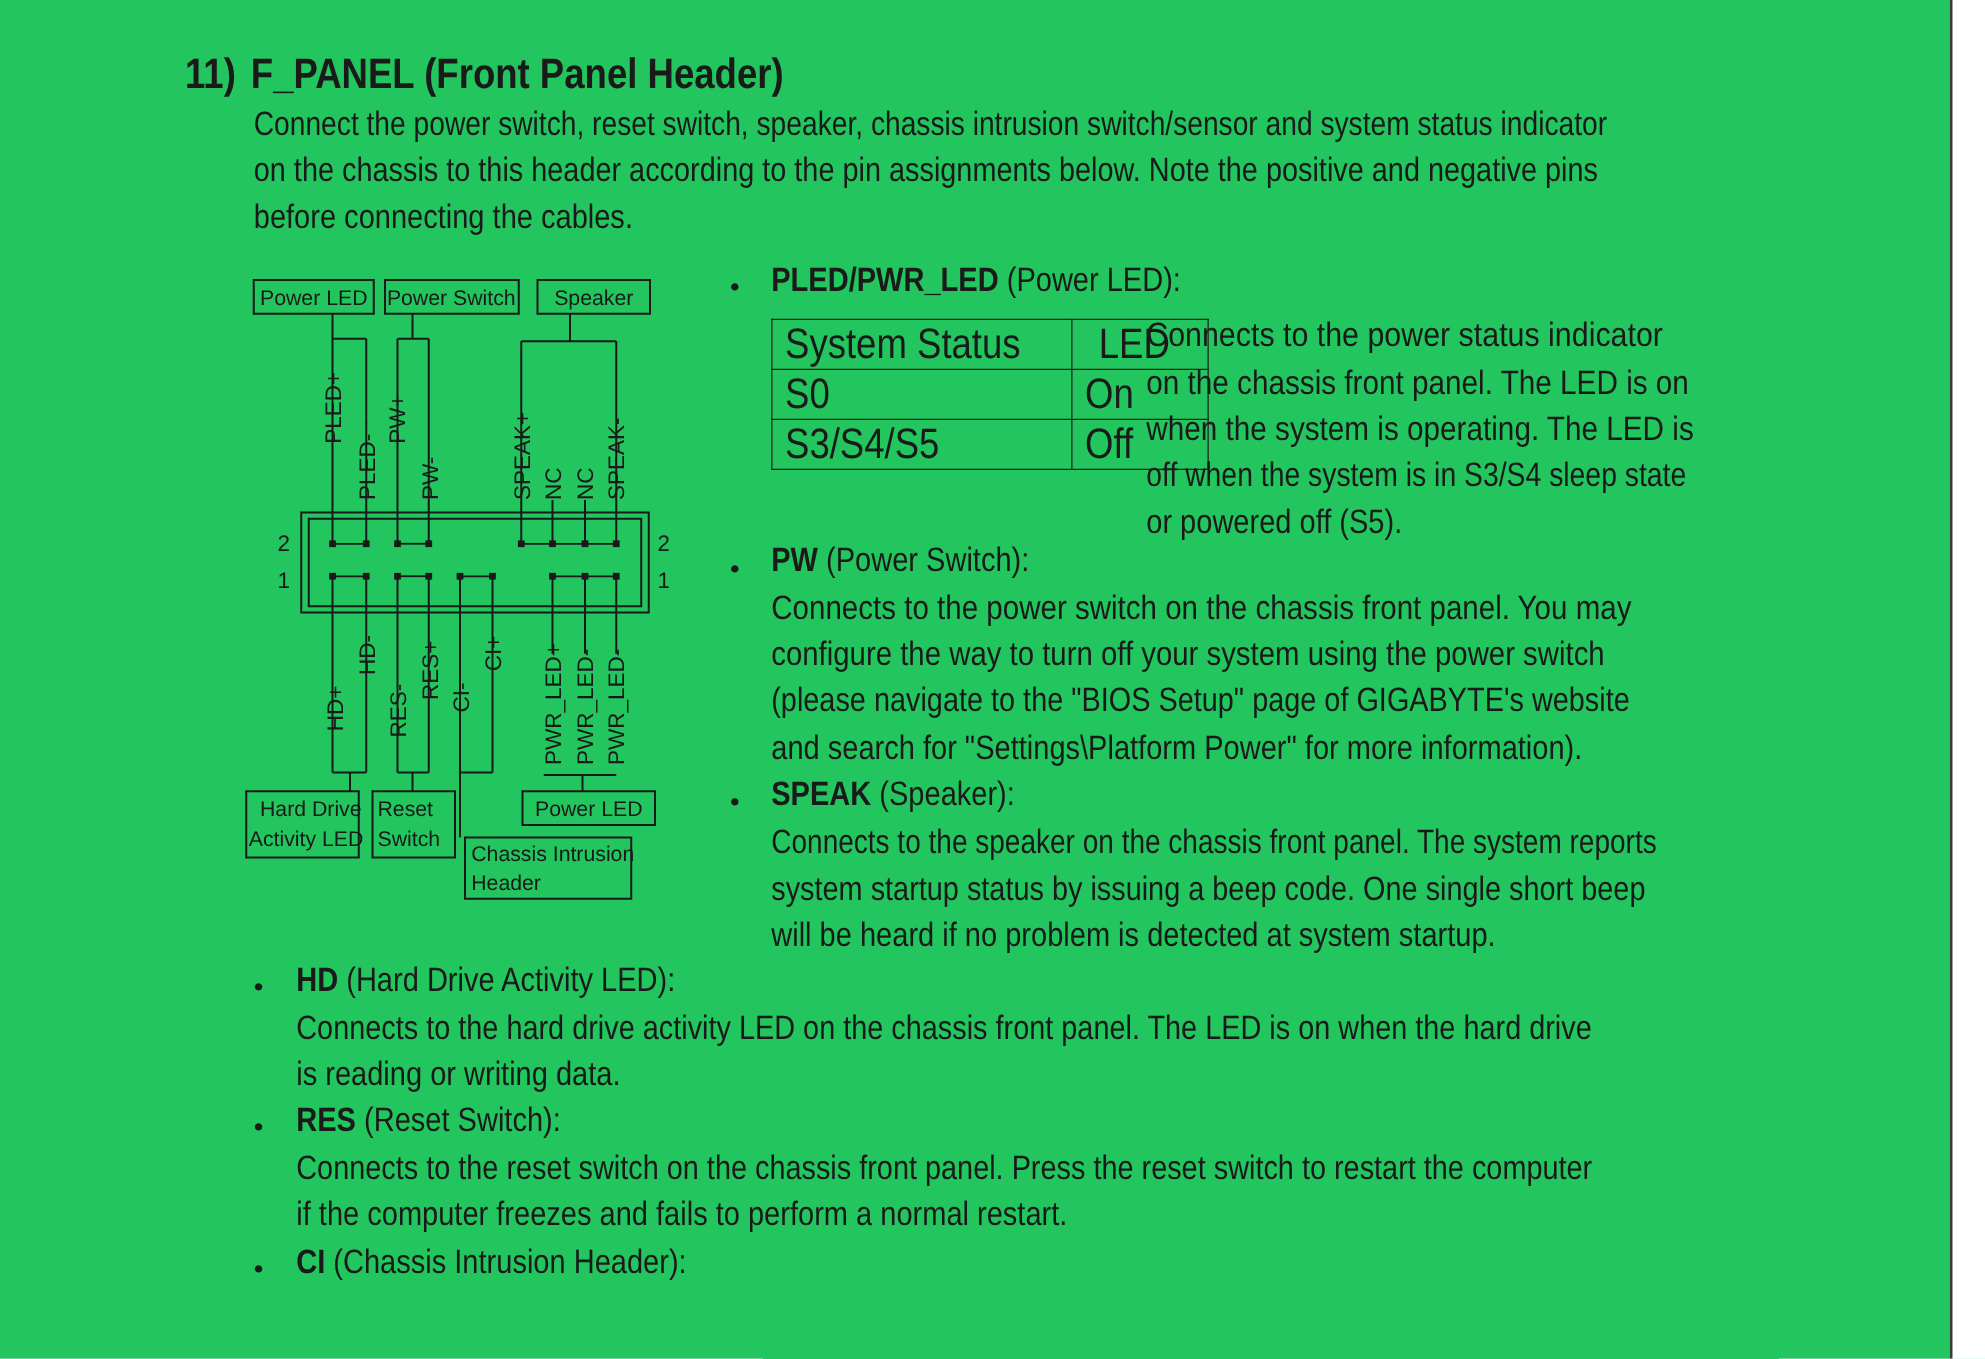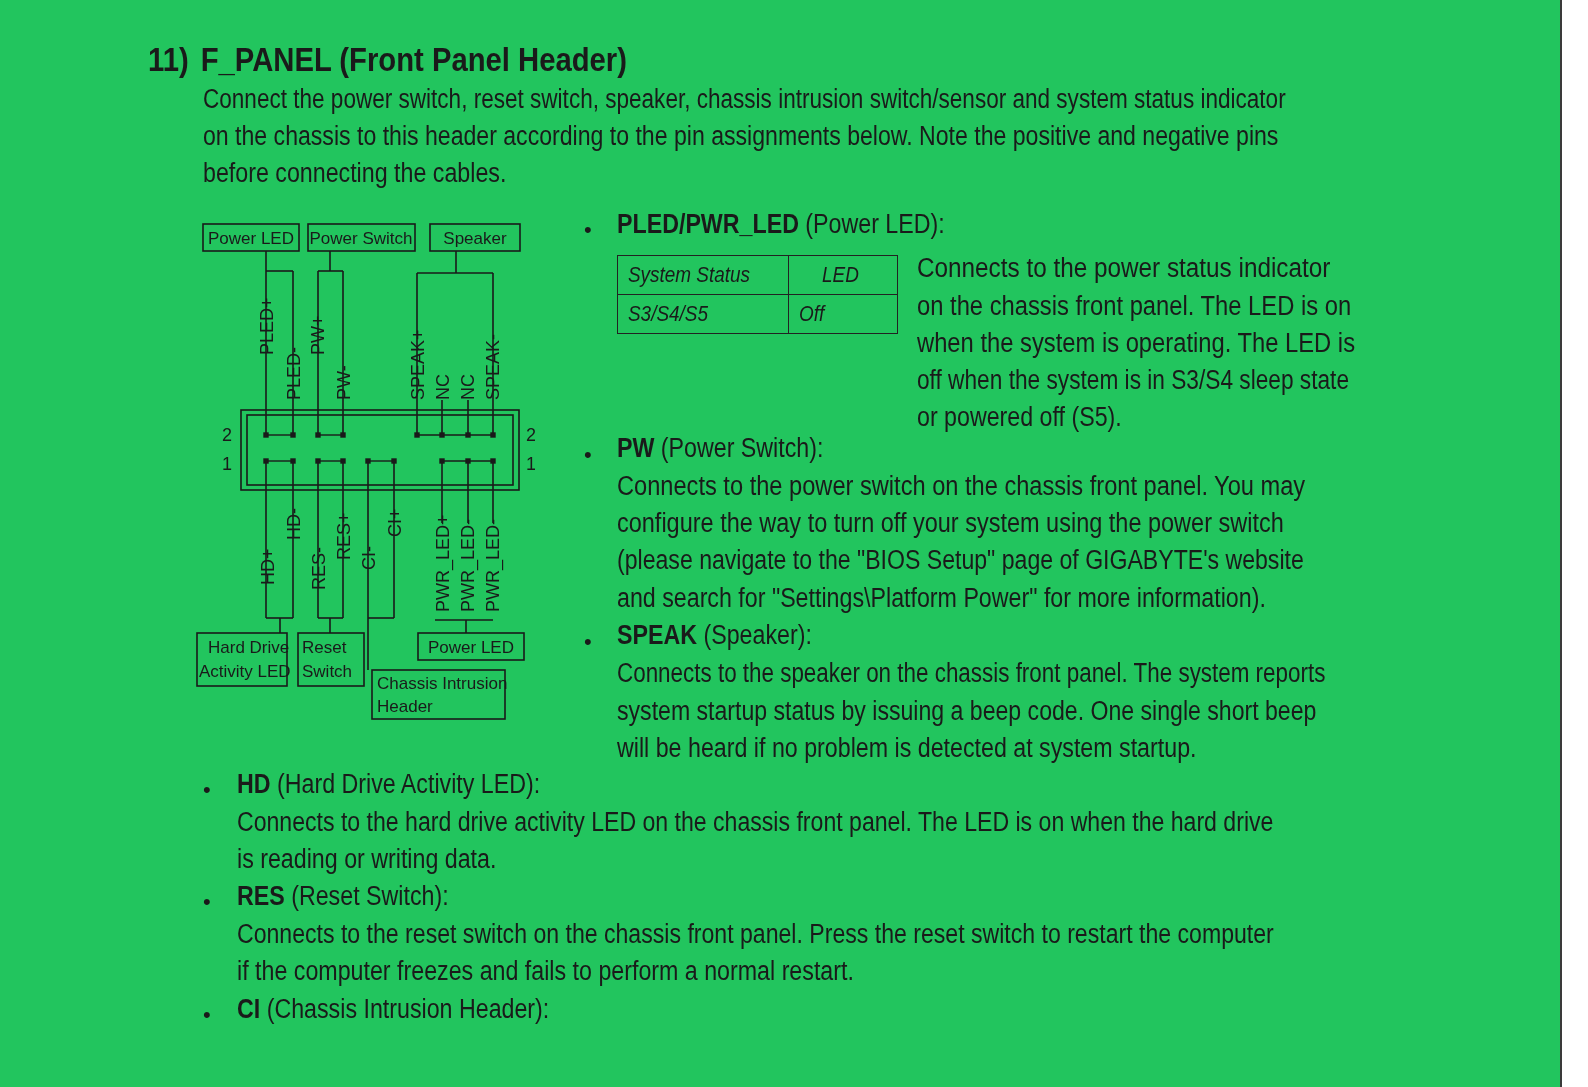--- a/index.html
+++ b/index.html
@@ -10,21 +10,21 @@
     color: #1a1a1a;
   }
   .page { position: absolute; left: 0; top: 0; width: 1560px; height: 1087px; background: #22c55e; }
   .right-border { position: absolute; left: 1560px; top: 0; width: 28px; height: 1087px; background: #ffffff; border-left: 2px solid #3a3a3a; box-sizing: border-box; }
   .narrow { transform: scaleX(0.86); transform-origin: left top; white-space: nowrap; display: inline-block; }
   .title { position: absolute; left: 148px; top: 40px; font-size: 34px; font-weight: bold; }
   .title .num { margin-right: 14px; }
   .line { position: absolute; font-size: 27px; white-space: nowrap; }
   .bullet { position: absolute; font-size: 22px; }
   b { font-weight: bold; }
-  table.led { position: absolute; left: 617px; top: 255px; border-collapse: collapse; font-size: 22px; font-style: italic; }
+  table.led { position: absolute; left: 617px; top: 255px; border-collapse: collapse; font-size: 34px; }
   table.led td { border: 1.5px solid #222; height: 38px; padding: 0 10px; white-space: nowrap; }
   svg.diagram { position: absolute; left: 190px; top: 215px; }
   svg text { font-family: "Liberation Sans", sans-serif; fill: #1a1a1a; }
 </style>
 </head>
 <body>
 
 <div class="page">
 
   <div class="title">
@@ -166,20 +166,24 @@
     <span class="narrow"><b>PLED/PWR_LED</b><span> (Power LED):</span></span>
   </div>
 
   <table class="led">
     <tbody>
         <tr>
       <td style="width:150px;"><span class="narrow">System Status</span></td>
       <td style="width:88px;text-align:center;"><span class="narrow">LED</span></td>
     </tr>
     <tr>
+      <td><span class="narrow">S0</span></td>
+      <td><span class="narrow">On</span></td>
+    </tr>
+    <tr>
       <td><span class="narrow">S3/S4/S5</span></td>
       <td><span class="narrow">Off</span></td>
     </tr>
   </tbody>
     </table>
 
   <div class="line" style="left:917px; top:291px;"><span class="narrow" style="transform:scaleX(0.88);">on the chassis front panel. The LED is on</span></div>
   <div class="line" style="left:917px; top:253px;"><span class="narrow" style="transform:scaleX(0.9);">Connects to the power status indicator</span></div>
   <div class="line" style="left:917px; top:328px;"><span class="narrow" style="transform:scaleX(0.88);">when the system is operating. The LED is</span></div>
   <div class="line" style="left:917px; top:365px;"><span class="narrow" style="transform:scaleX(0.84);">off when the system is in S3/S4 sleep state</span></div>

